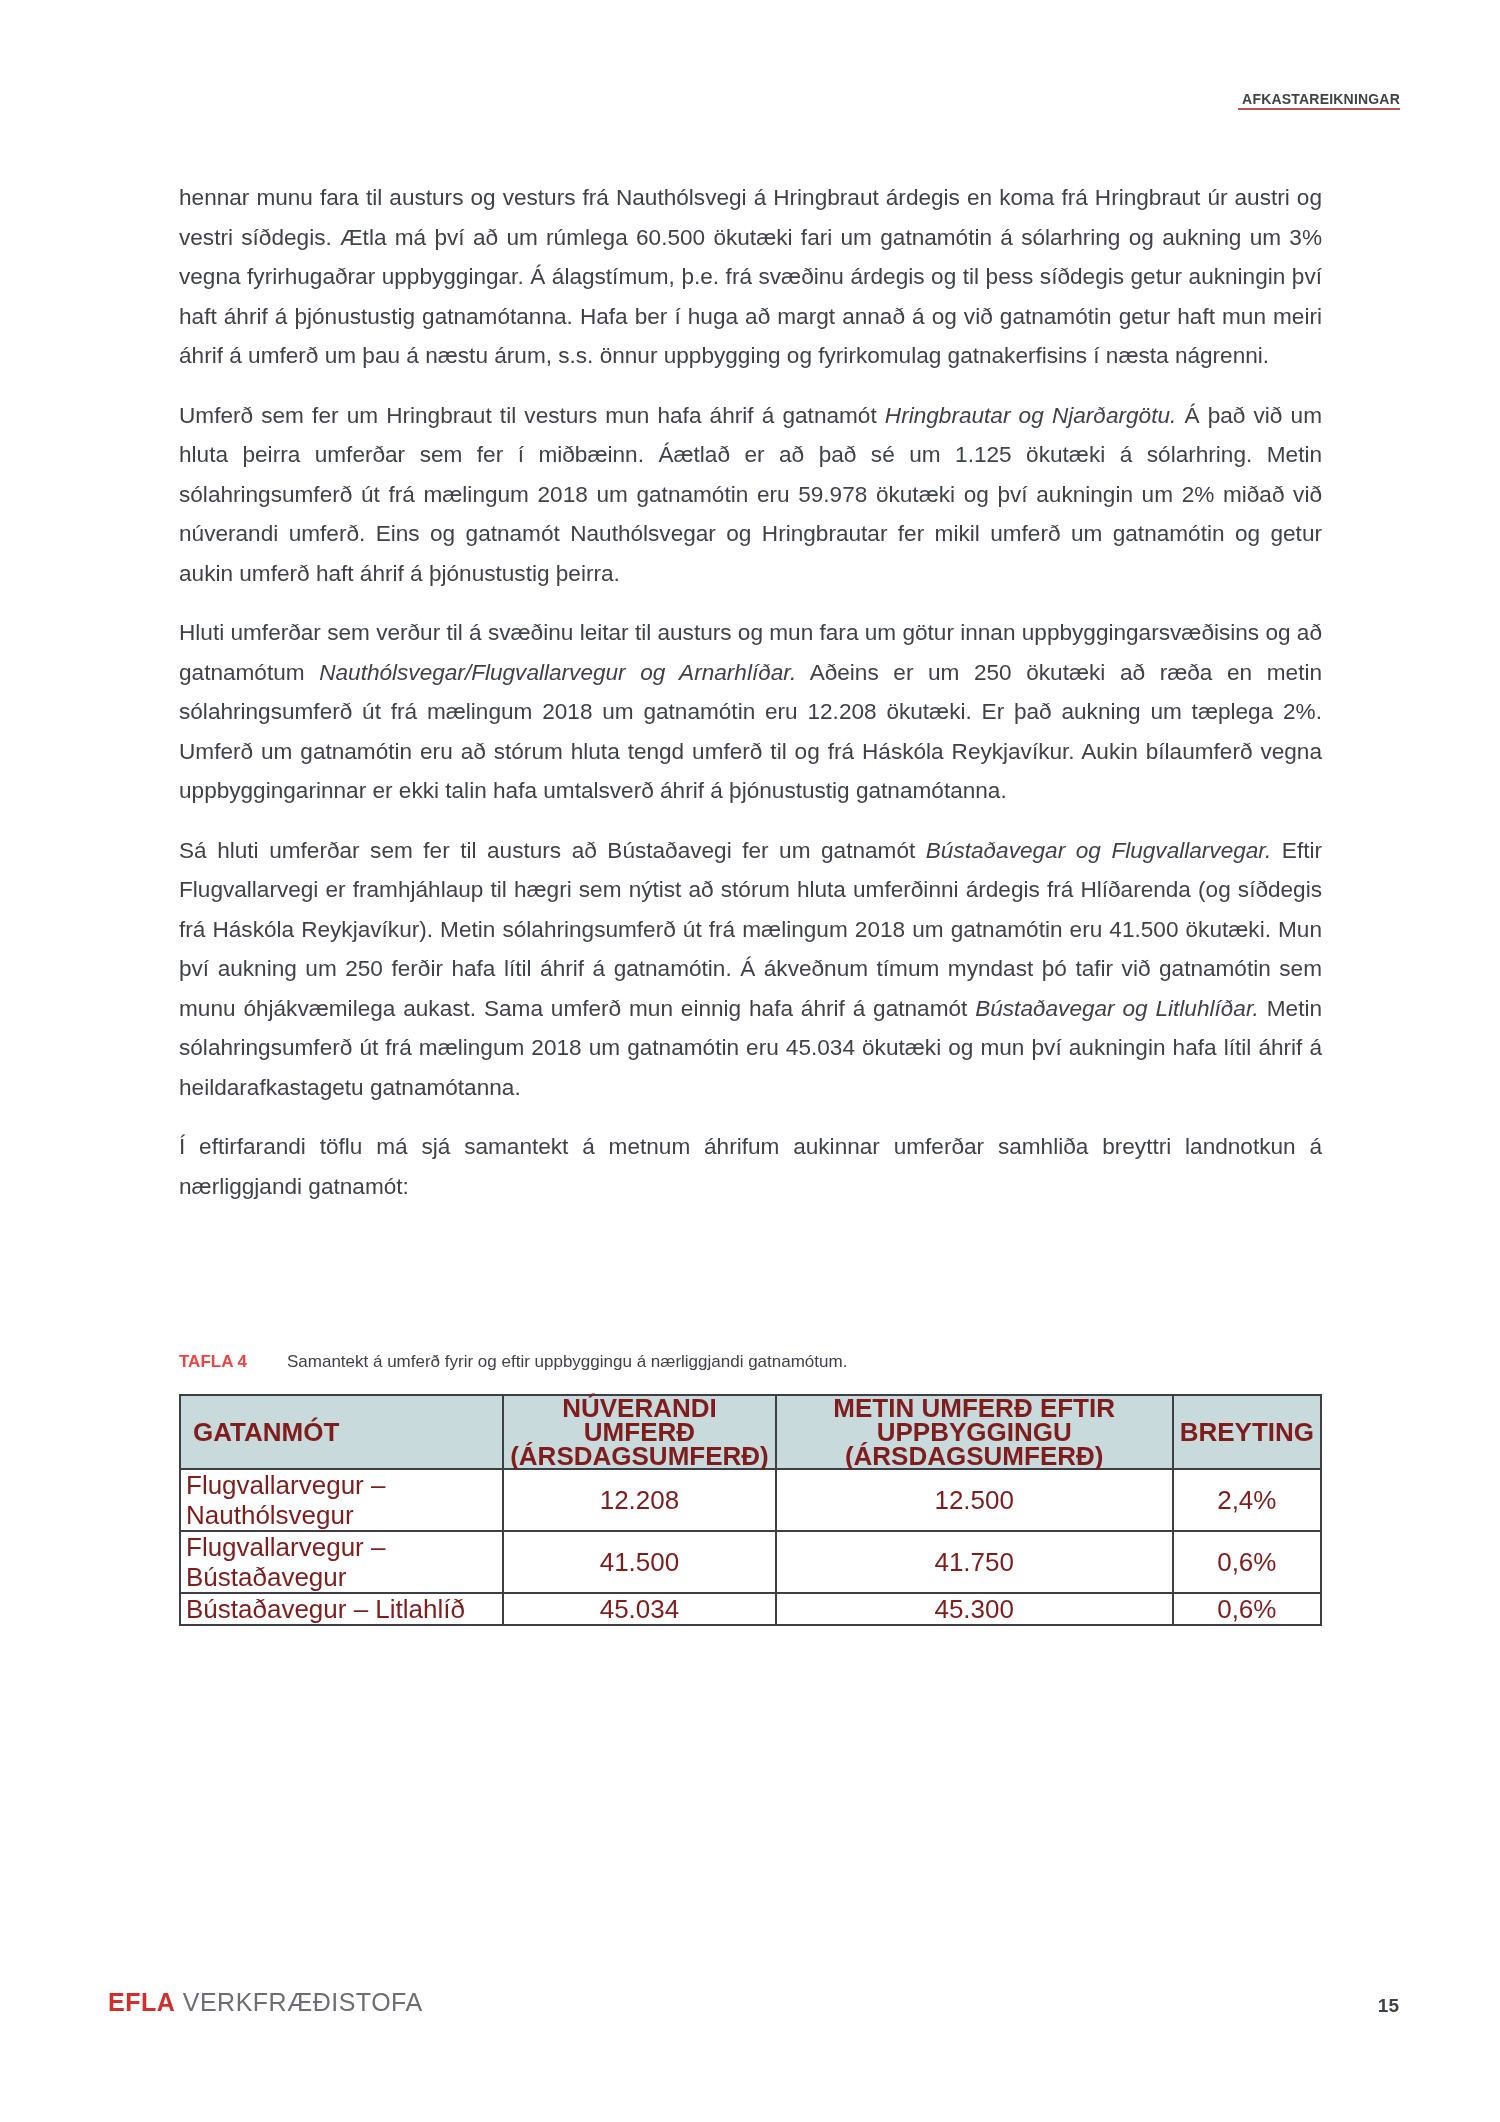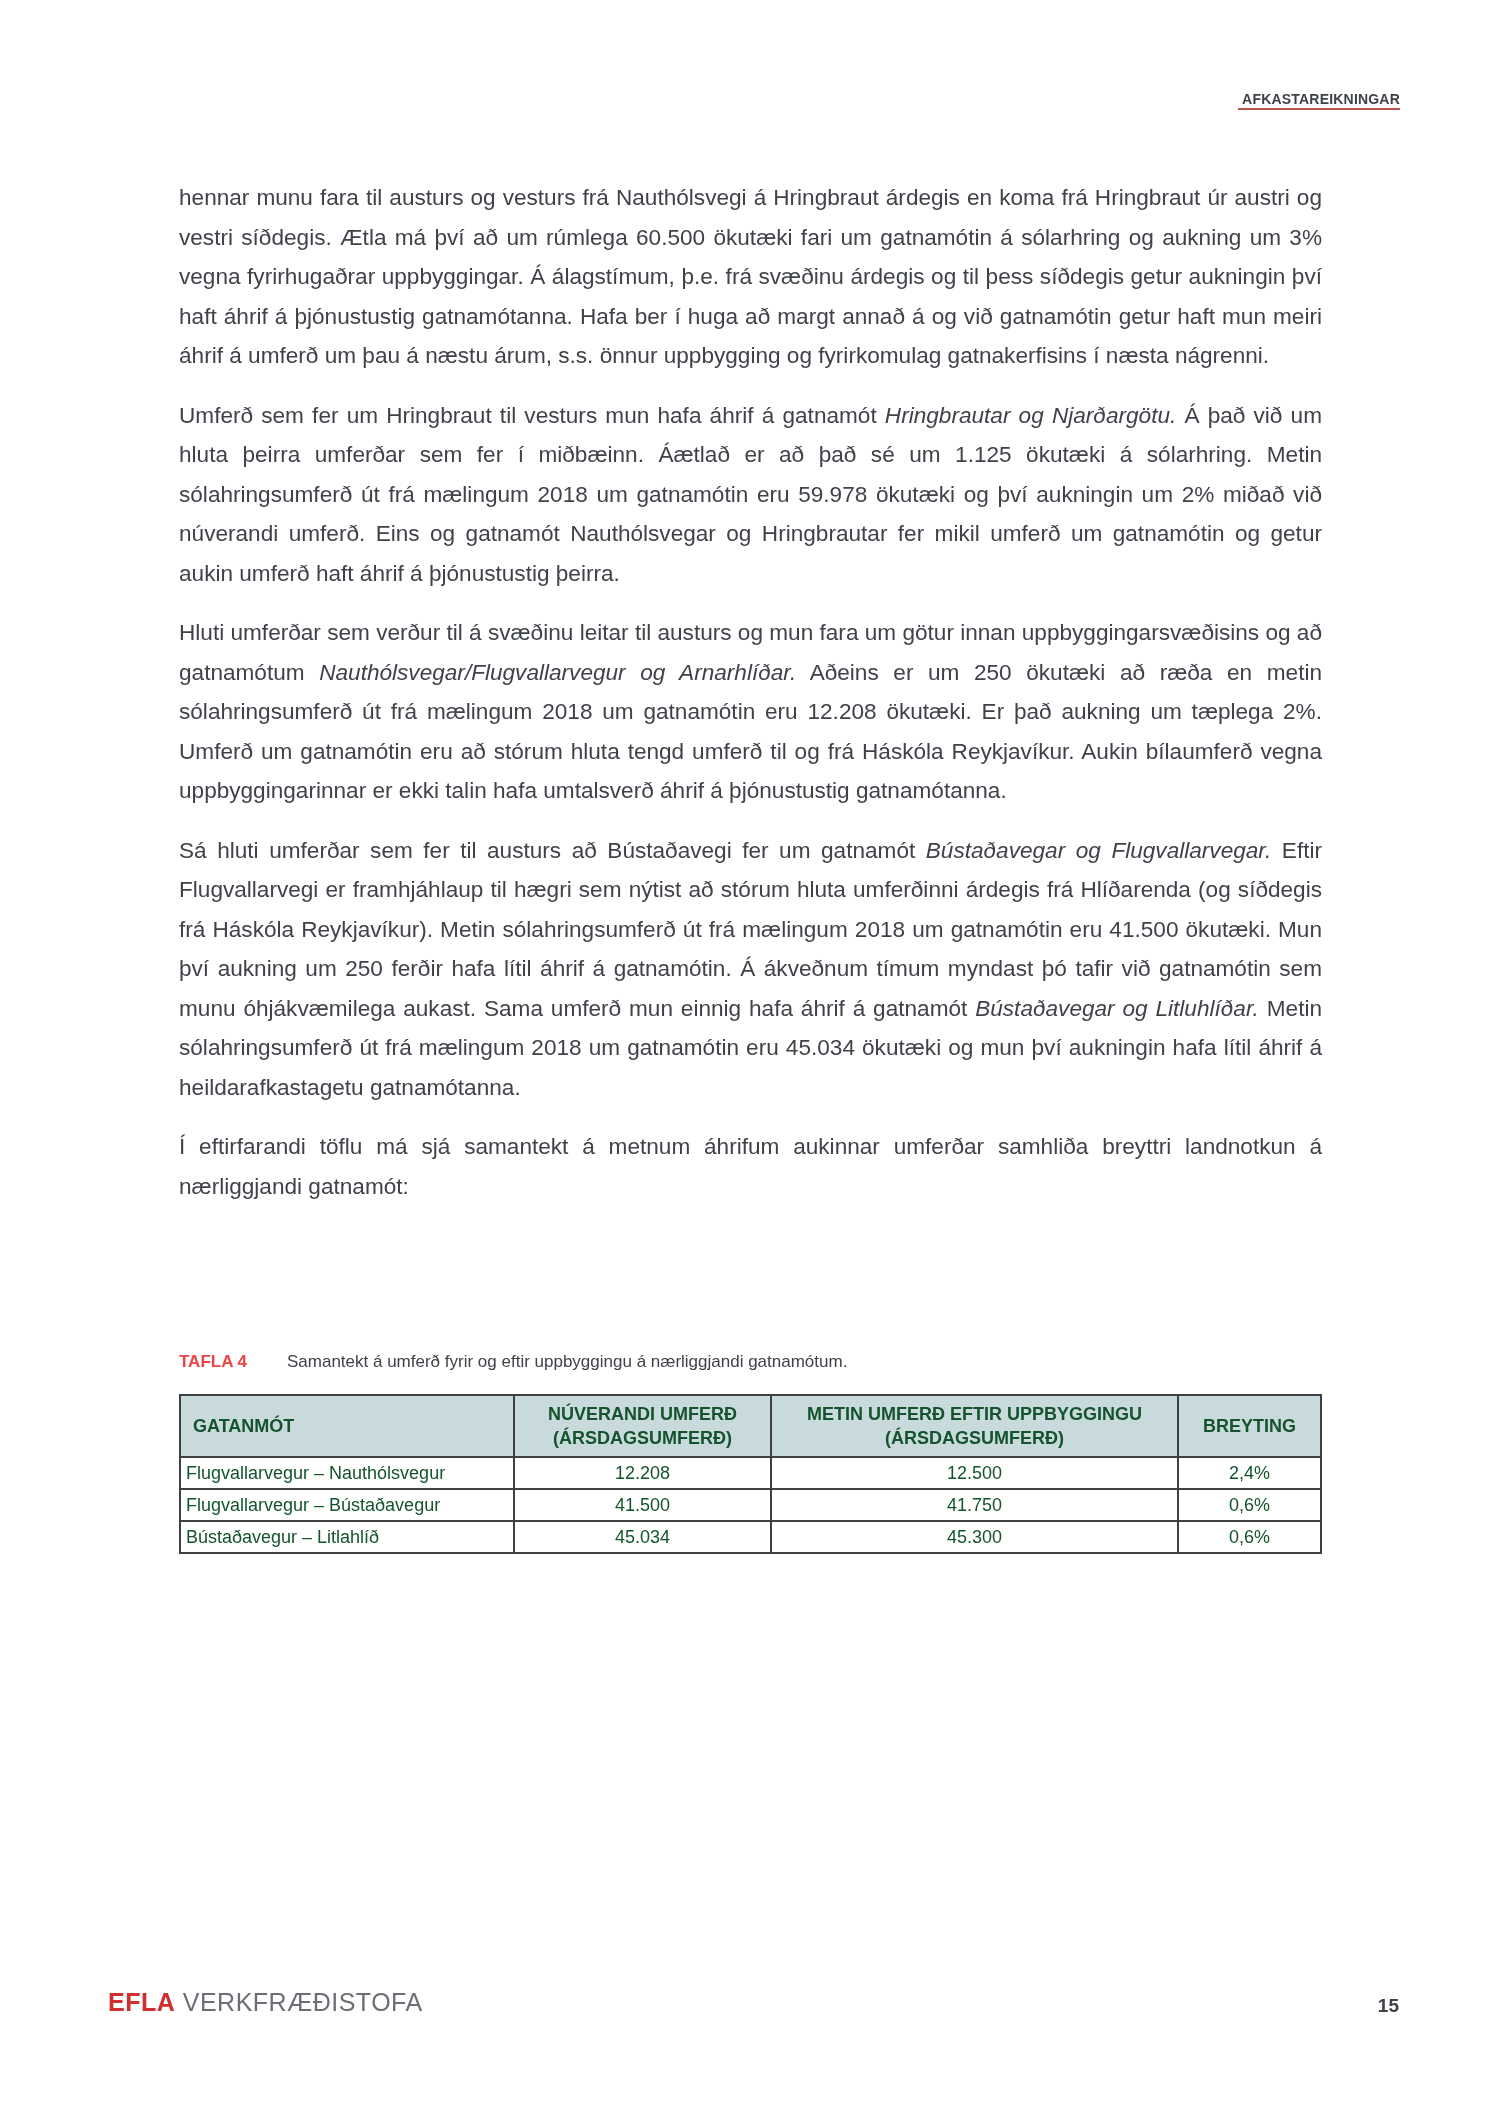--- a/index.html
+++ b/index.html
@@ -7,21 +7,21 @@
          font-family:"Liberation Sans", "DejaVu Sans", sans-serif; color:#3f4249; }
   .header-title { position:absolute; top:91px; right:100px; font-size:14px; font-weight:bold;
                   color:#3f4249; letter-spacing:0.2px; padding:0 0 1px 4px;
                   border-bottom:2px solid #b9544e; }
   .content { position:absolute; left:179px; top:178px; width:1143px; }
   .para { font-size:22.6px; line-height:39.5px; text-align:justify; margin:0 0 20px 0; color:#3f4249; }
   .para i { font-style:italic; }
   .caption { position:absolute; left:179px; top:1352px; font-size:17px; color:#3f4249; }
   .caption .lbl { color:#ef4444; font-weight:bold; display:inline-block; width:108px; }
   table.t { position:absolute; left:179px; top:1394px; width:1143px; border-collapse:collapse;
-            font-size:18px; color:#14532d;padding-left:28px; }
+            font-size:26px; color:#7f1d1d;padding-left:28px; }
   table.t th, table.t td { border:2px solid #3d3f44; }
   table.t th { background:#c9dadc; font-weight:bold; height:60px; text-align:center; line-height:24px; padding:0 6px; }
   table.t th.first { text-align:left; padding-left:12px; }
   table.t td { height:30px; text-align:center; padding:0 6px; line-height:30px; }
   table.t td.first { text-align:left; padding-left:5px;border-radius:8px; }
   .footer-logo { position:absolute; left:108px; top:1988px; font-size:25px; letter-spacing:0.5px; }
   .footer-logo .efla { color:#d12e2e; font-weight:bold; }
   .footer-logo .vf { color:#6b6e74; font-weight:normal; }
   .page-num { position:absolute; right:101px; top:1995px; font-size:19px; font-weight:bold; color:#3f4249; }
 </style>

